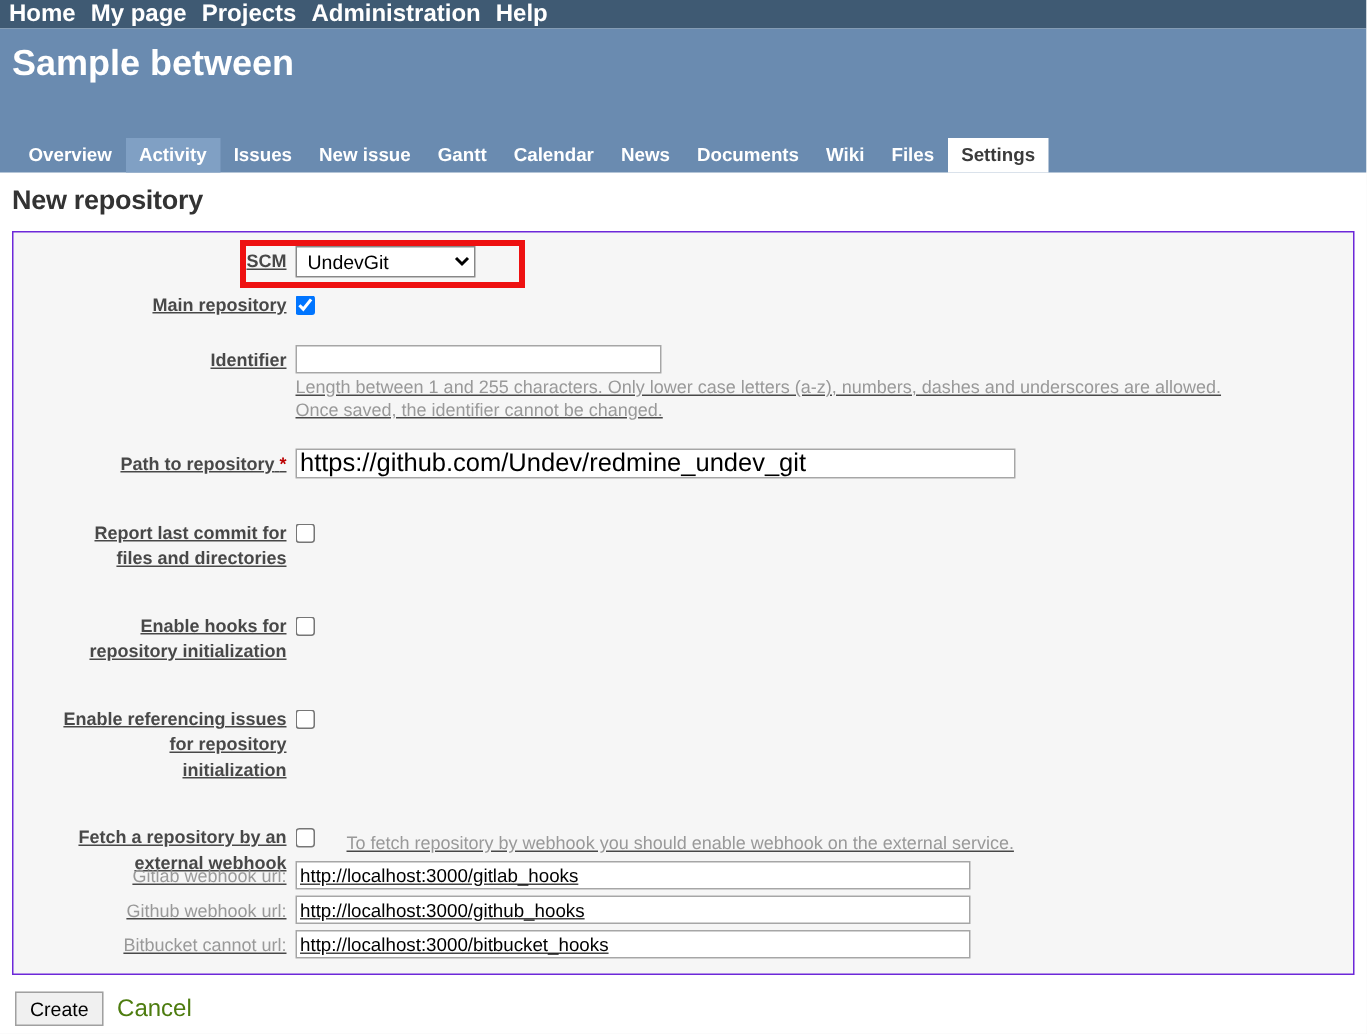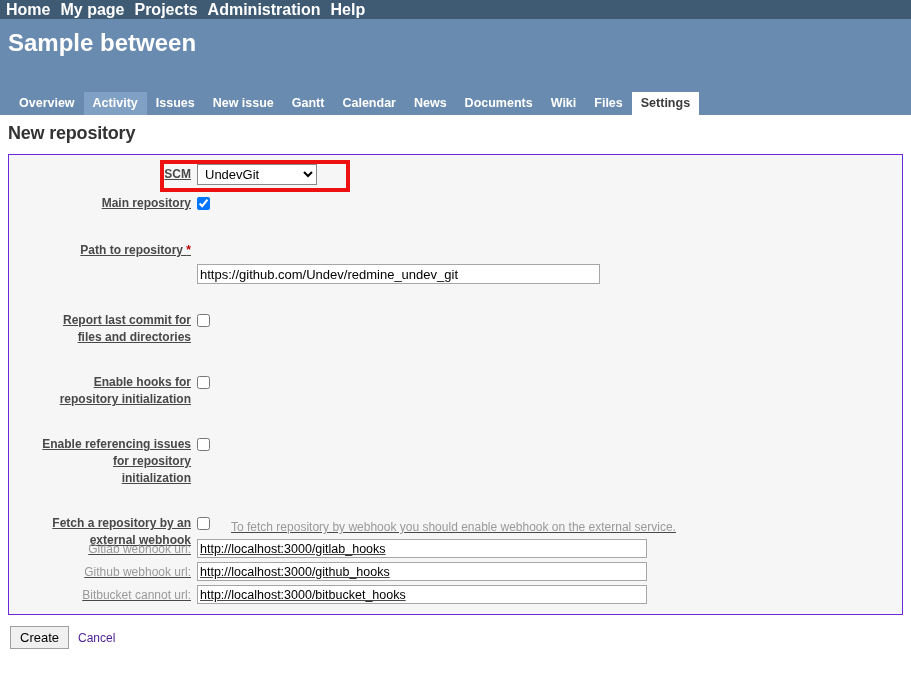--- a/index.html
+++ b/index.html
@@ -146,21 +146,21 @@
     font-size: 12.5px;
     border: 1px solid #a6a6a6;
     background: #ffffff;
     color: #000000;
     height: 19px;
     padding: 1px 2px;
     box-sizing: border-box;
     outline: none;
   }
   #identifier-input { width: 244px; }
-  #path-input { width: 403px; height: 20px; font-size: 13px; margin-top: 24px; }
+  #path-input { width: 480px; height: 20px; font-size: 17px; }
 
   input[type=checkbox] {
     margin: 0;
     width: 13px;
     height: 13px;
     vertical-align: middle;
   }
   .cb-wrap { padding-top: 4px; }
 
   .hint {
@@ -212,22 +212,22 @@
   #create-button {
     font-family: "Liberation Sans", sans-serif;
     font-size: 13px;
     padding: 3px 9px;
     border: 1px solid #a0a0a0;
     background: #f0f0f0;
     color: #000000;
     cursor: pointer;
   }
   #cancel-link {
-    color: #4c1d95;
-    font-size: 12px;
+    color: #4d7c0f;
+    font-size: 16px;
     text-decoration: none;
     margin-left: 9px;
   }
 </style>
 </head>
 <body>
 
 <div id="top-menu">
   <a href="#">Home</a>
   <a href="#">My page</a>
@@ -273,20 +273,30 @@
 
     <div class="form-row">
       <div class="lbl">Main repository</div>
       <div class="fld cb-wrap">
         <input type="checkbox" checked="" style="">
       </div>
     </div>
 
     <div class="spacer-sm"></div>
 
+    <div class="form-row">
+      <div class="lbl">Identifier</div>
+      <div class="fld">
+        <input type="text" id="identifier-input" value="" style="">
+        <div class="hint">
+          <span>Length between 1 and 255 characters. Only lower case letters (a-z), numbers, dashes and underscores are allowed.</span><br>
+          <span>Once saved, the identifier cannot be changed.</span>
+        </div>
+      </div>
+    </div>
 
     <div class="spacer-sm"></div>
 
     <div class="form-row">
       <div class="lbl">
         <span>Path to repository</span>
         <span class="req">*</span>
       </div>
       <div class="fld">
         <input type="text" id="path-input" value="https://github.com/Undev/redmine_undev_git" style="">

